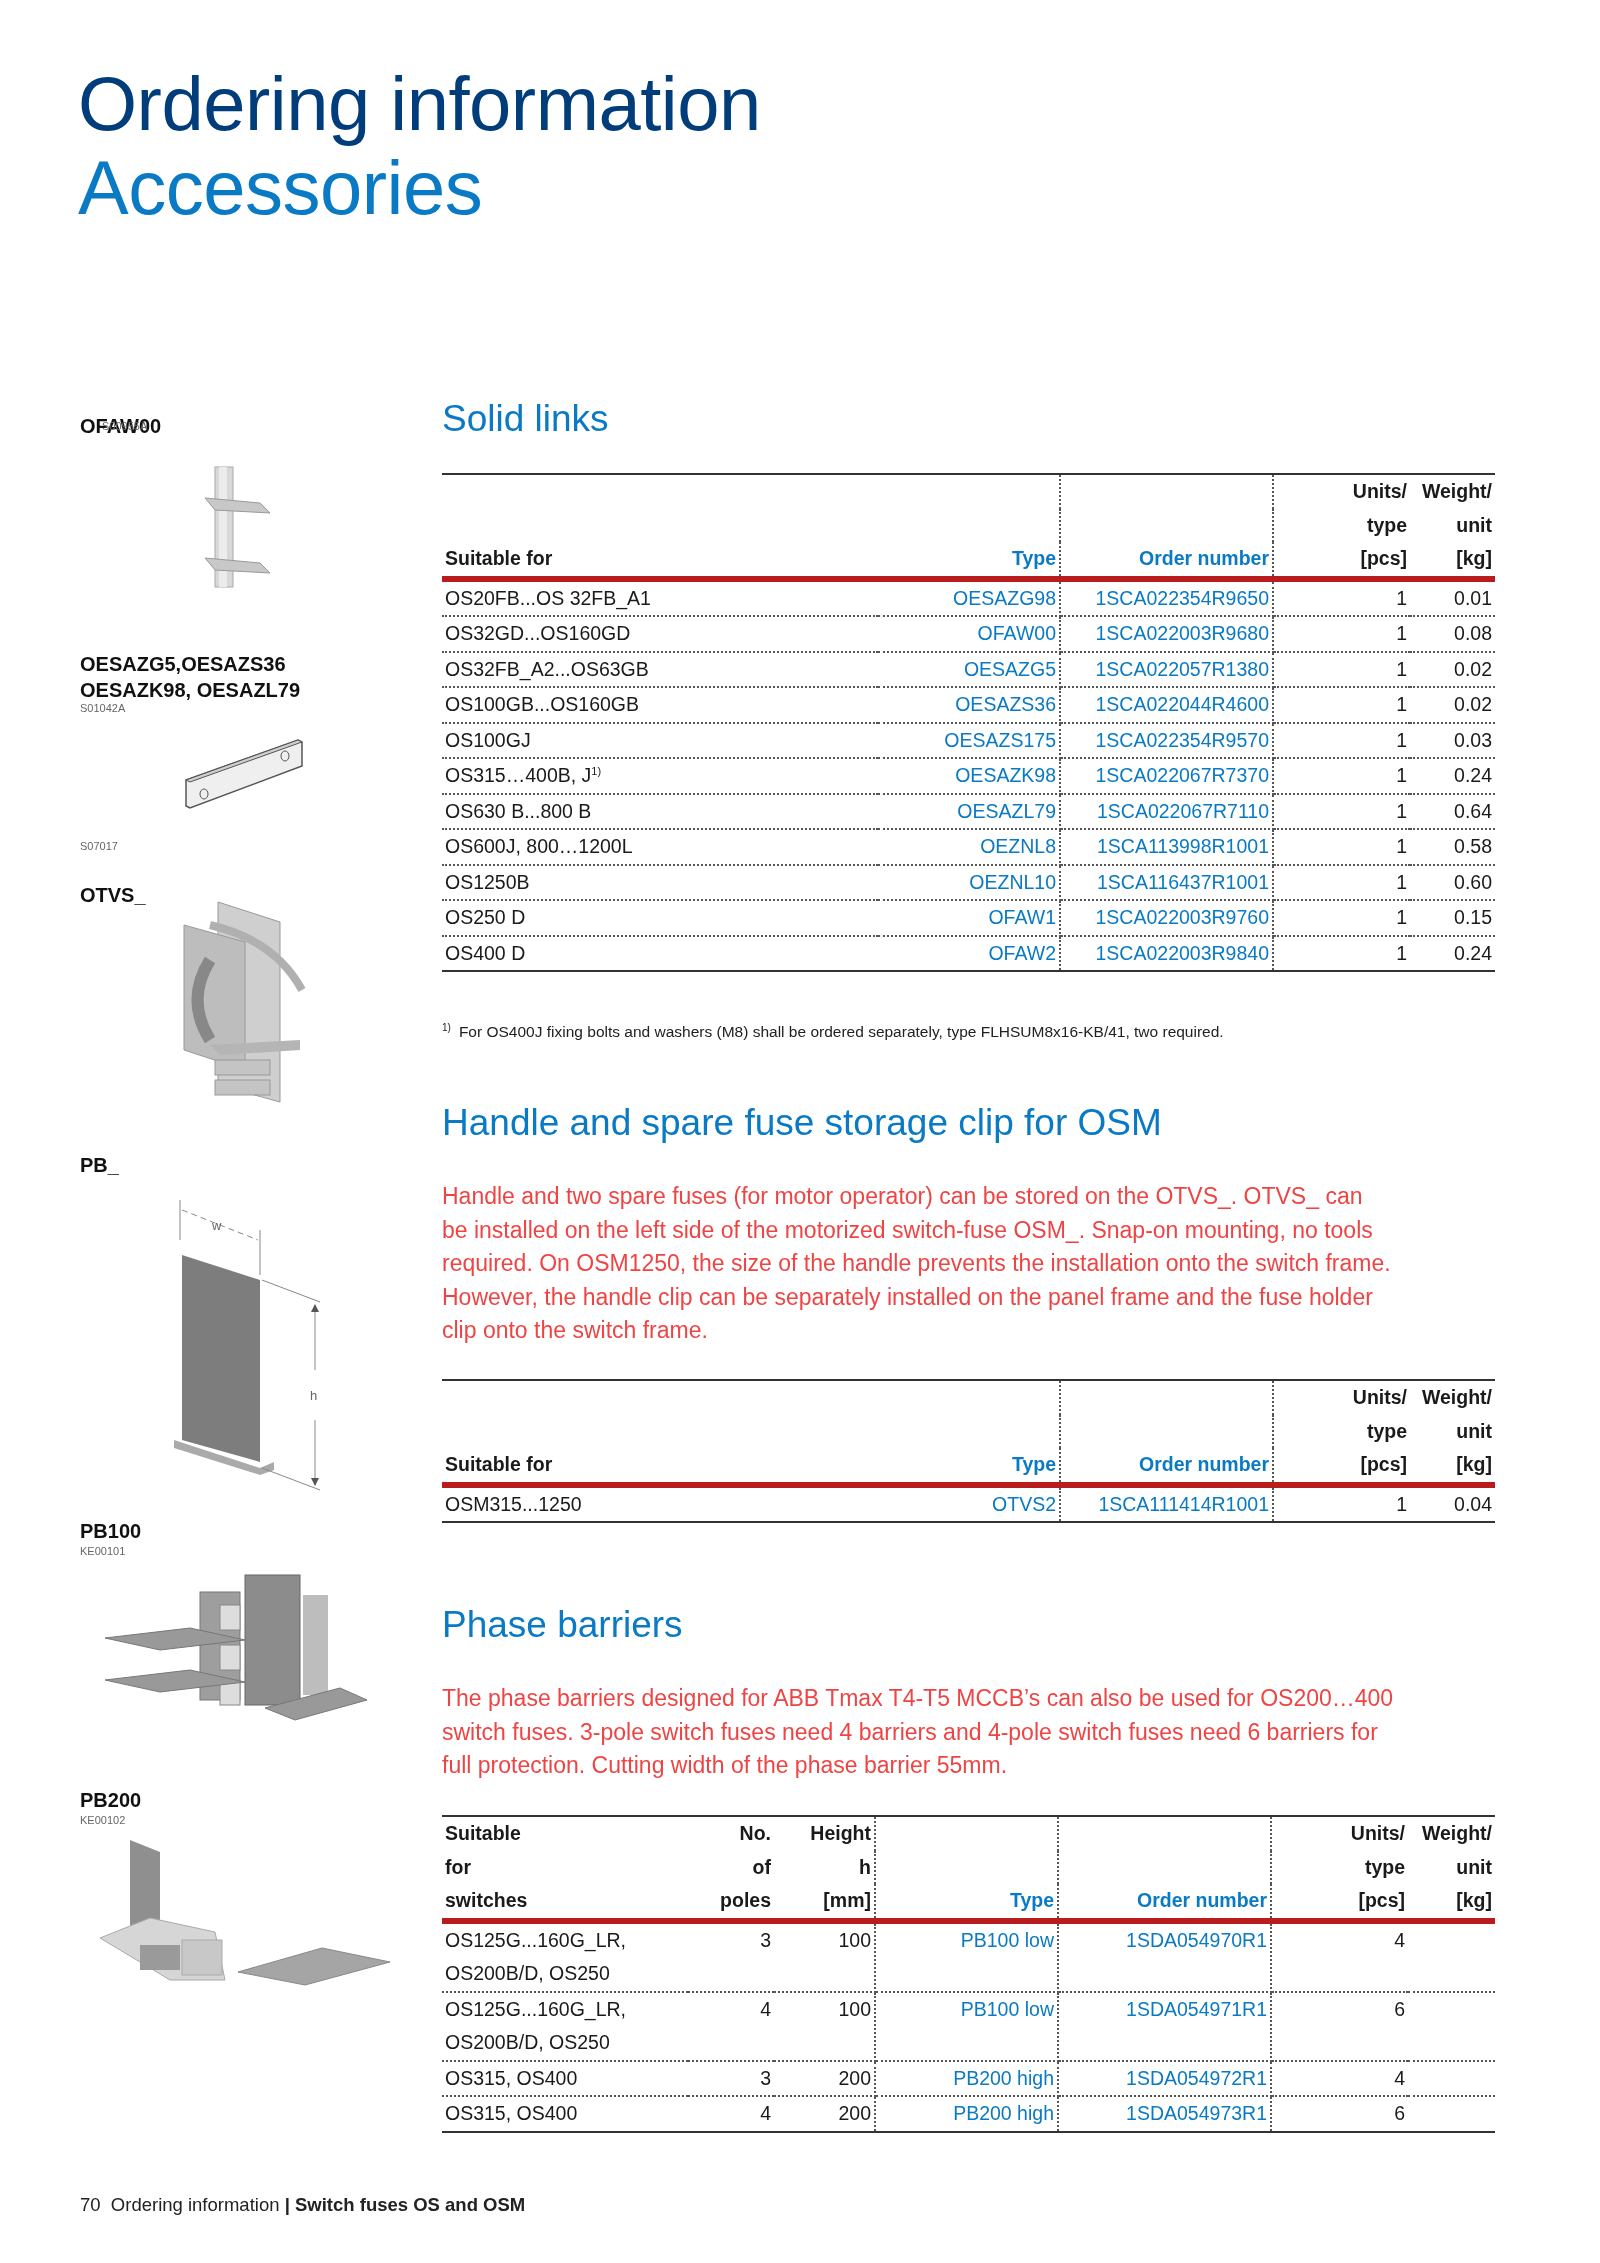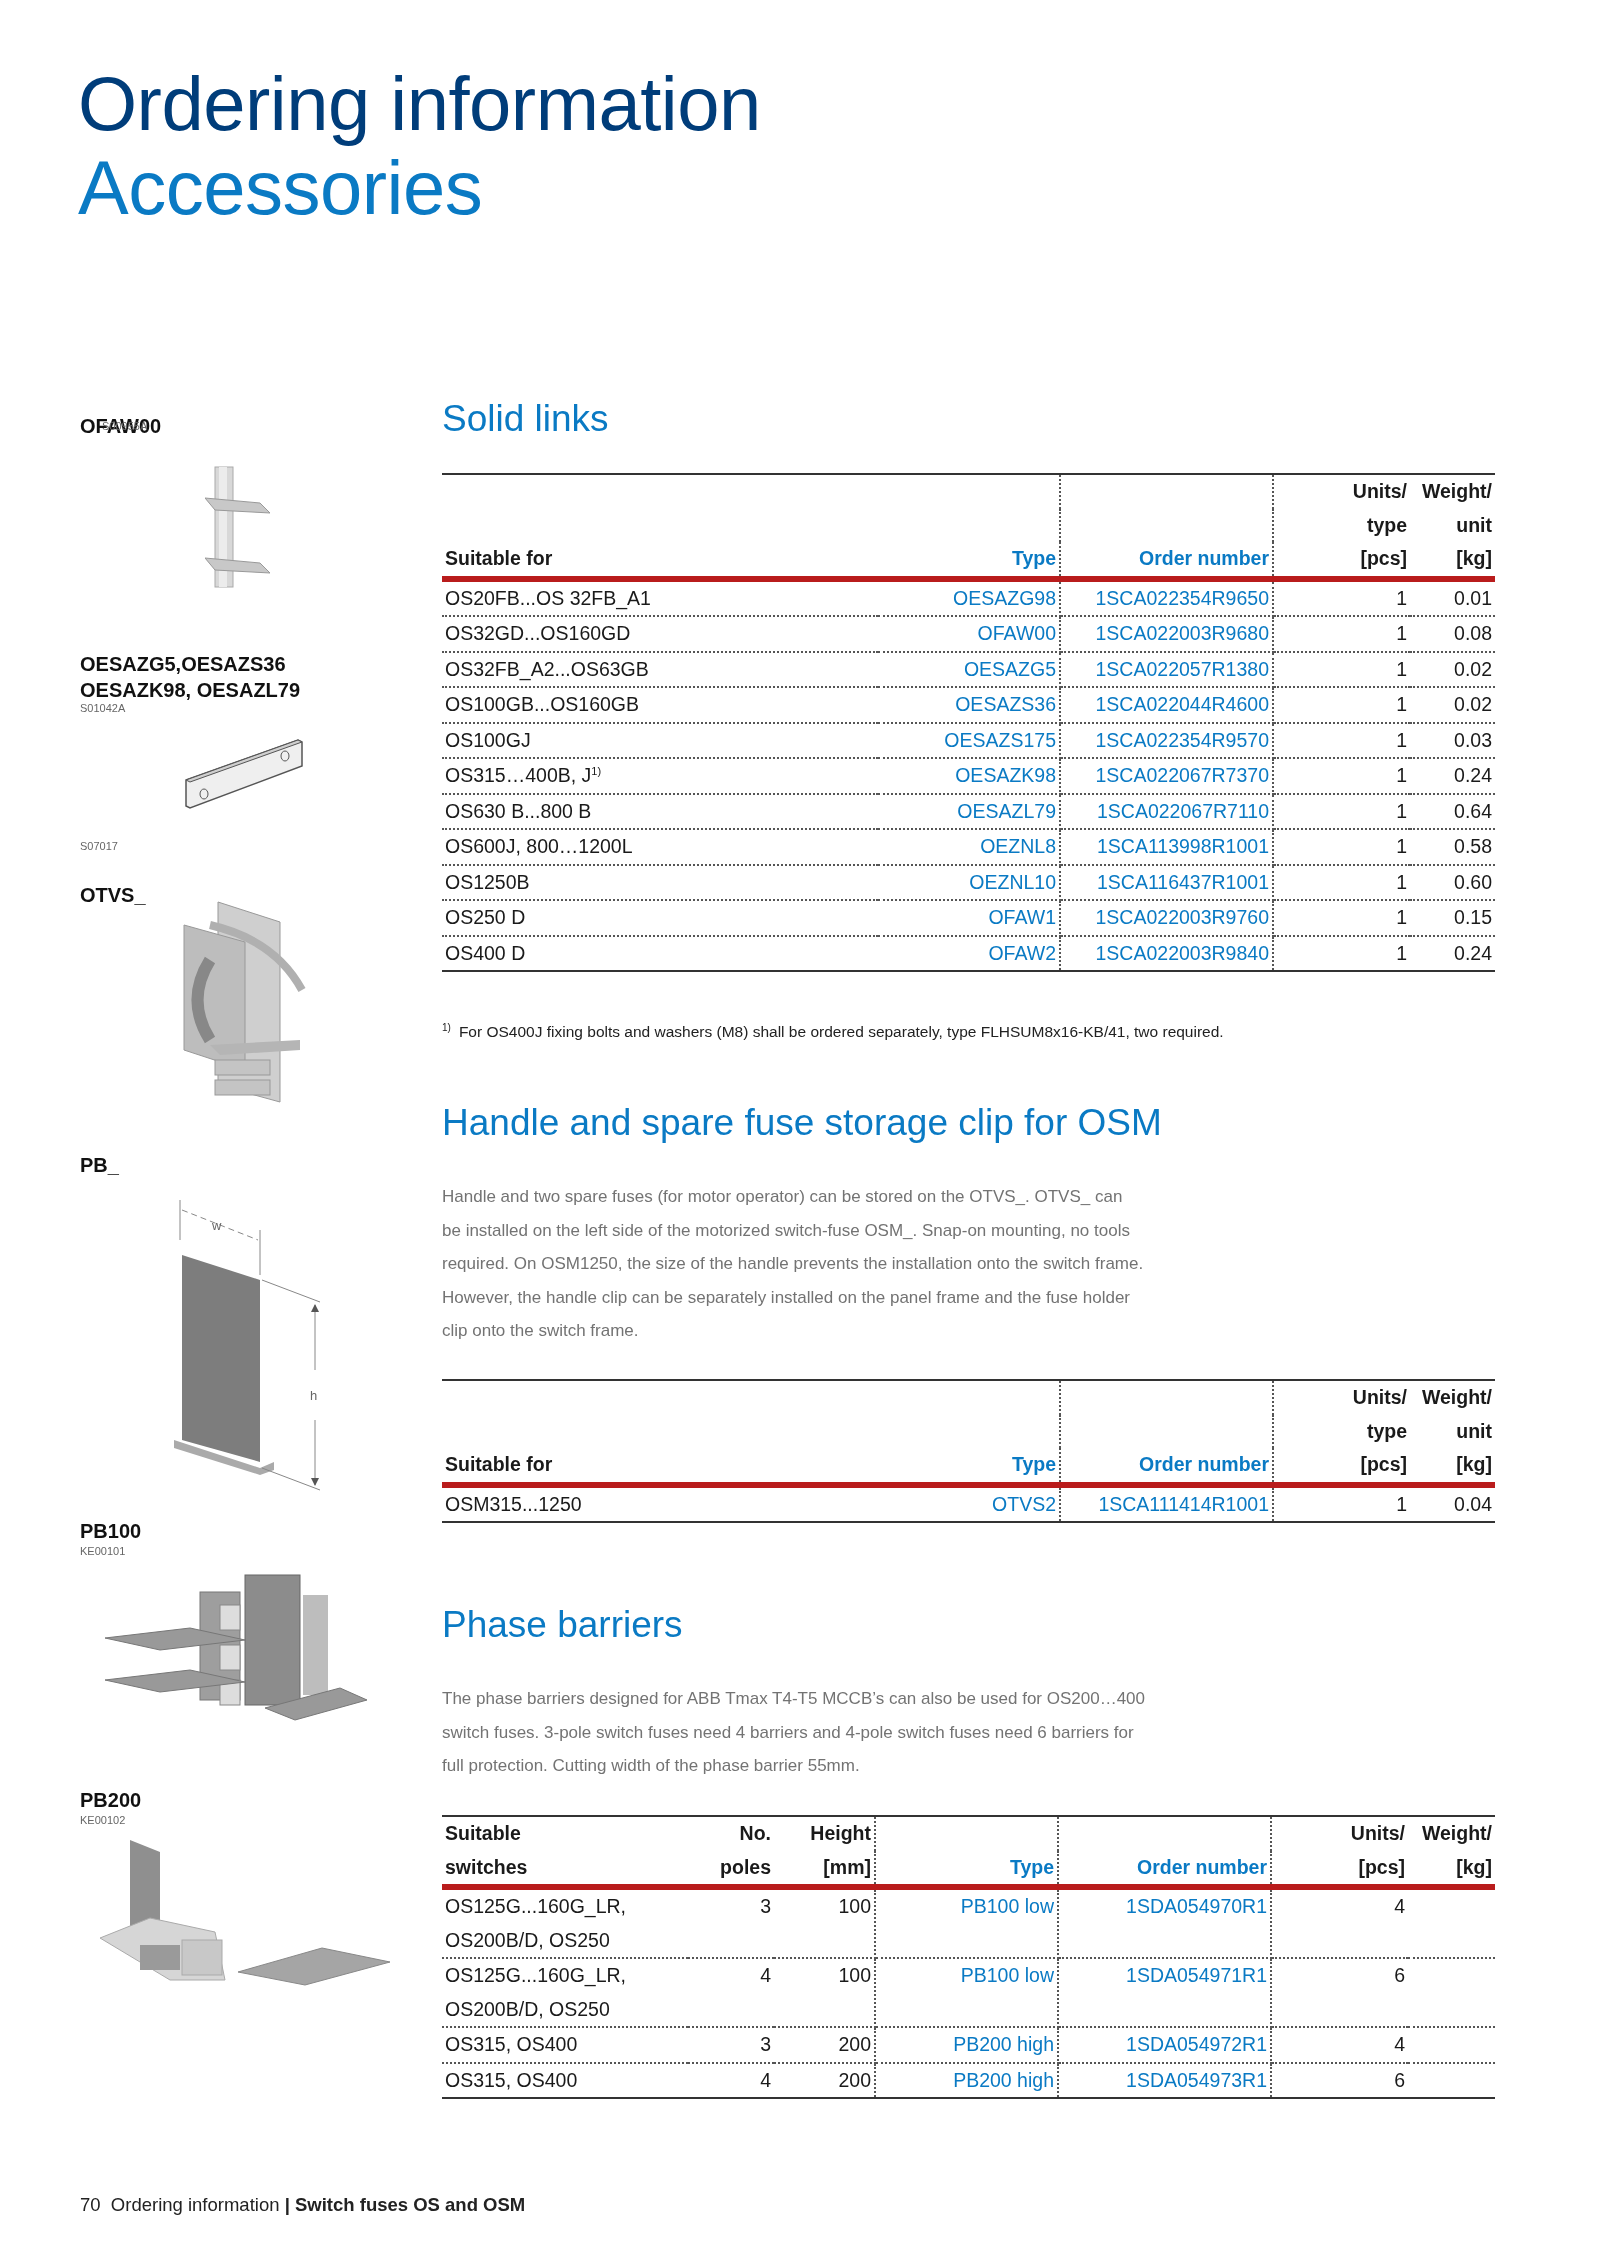--- a/index.html
+++ b/index.html
@@ -8,21 +8,21 @@
     font-family: "Liberation Sans", sans-serif; color: #1a1a1a;
   }
   .title1 { position: absolute; left: 78px; top: 62px; font-size: 76px; line-height: 84px; color: #003d7a; font-weight: normal; letter-spacing: -0.5px; }
   .title2 { position: absolute; left: 78px; top: 146px; font-size: 76px; line-height: 84px; color: #0a7ac4; font-weight: normal; letter-spacing: -0.5px; }
 
   .side-label { position: absolute; left: 80px; font-size: 20px; font-weight: bold; line-height: 26px; color: #111; }
   .side-code { position: absolute; left: 80px; font-size: 11px; color: #666; }
   .figure { position: absolute; }
 
   .h2 { position: absolute; left: 442px; font-size: 37px; color: #0a7ac4; font-weight: normal; }
-  .para { position: absolute; left: 442px; width: 1060px; font-size: 17px; line-height: 33.5px; color: #737373; }
+  .para { position: absolute; left: 442px; width: 1060px; font-size: 23px; line-height: 33.5px; color: #ef4444; }
 
   table.ot {
     position: absolute; left: 442px; width: 1053px; border-collapse: collapse;
     font-size: 19.5px; color: #1a1a1a;
     border-top: 2px solid #333; border-bottom: 2px solid #333;
   }
   table.ot td, table.ot th { padding: 0 3px; height: 33.5px; line-height: 33.5px; white-space: nowrap; }
   table.ot th { font-weight: bold; text-align: right; vertical-align: bottom; }
   table.ot th.l, table.ot td.l { text-align: left; }
   table.ot td { text-align: right; }
@@ -282,20 +282,29 @@
   <thead>
     <tr>
       <th class="l">Suitable</th>
       <th>No.</th>
       <th class="vd">Height</th>
       <th class="vd"></th>
         <th class="vd"></th>
       <th>Units/</th>
       <th>Weight/</th>
     </tr>
+    <tr>
+      <th class="l">for</th>
+      <th>of</th>
+      <th class="vd">h</th>
+      <th class="vd"></th>
+        <th class="vd"></th>
+      <th>type</th>
+      <th>unit</th>
+    </tr>
     <tr class="hdr-last">
       <th class="l" style="width:240px;">switches</th>
       <th style="width:80px;">poles</th>
       <th class="vd" style="width:94px;">[mm]</th>
       <th class="vd blue" style="width:175px;">Type</th>
       <th class="vd blue" style="width:205px;">Order number</th>
       <th style="width:130px;">[pcs]</th>
       <th>[kg]</th>
     </tr>
   </thead>

